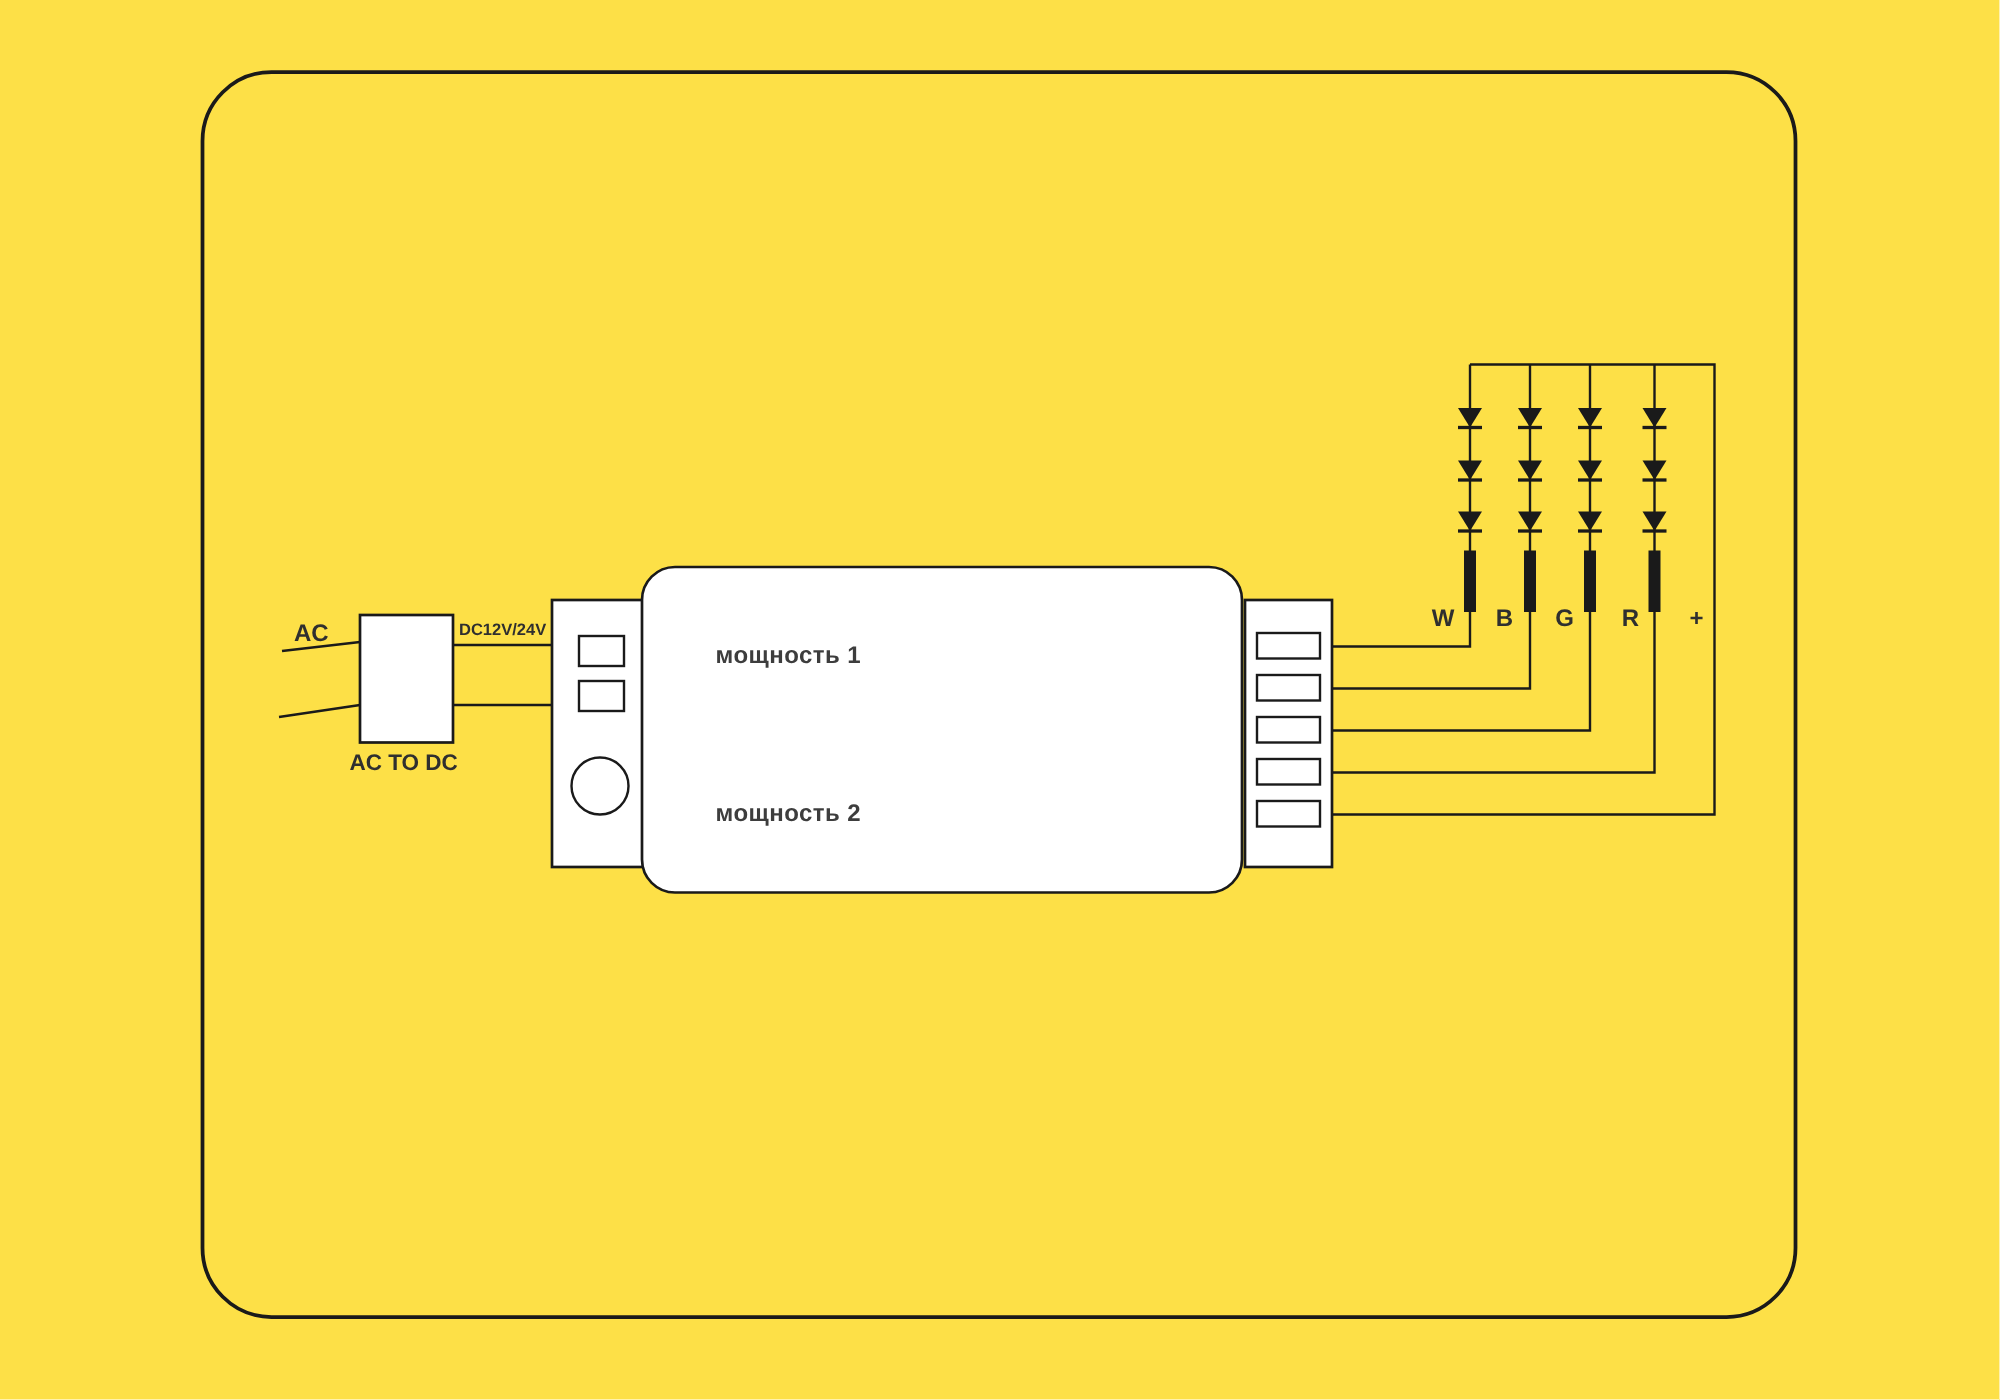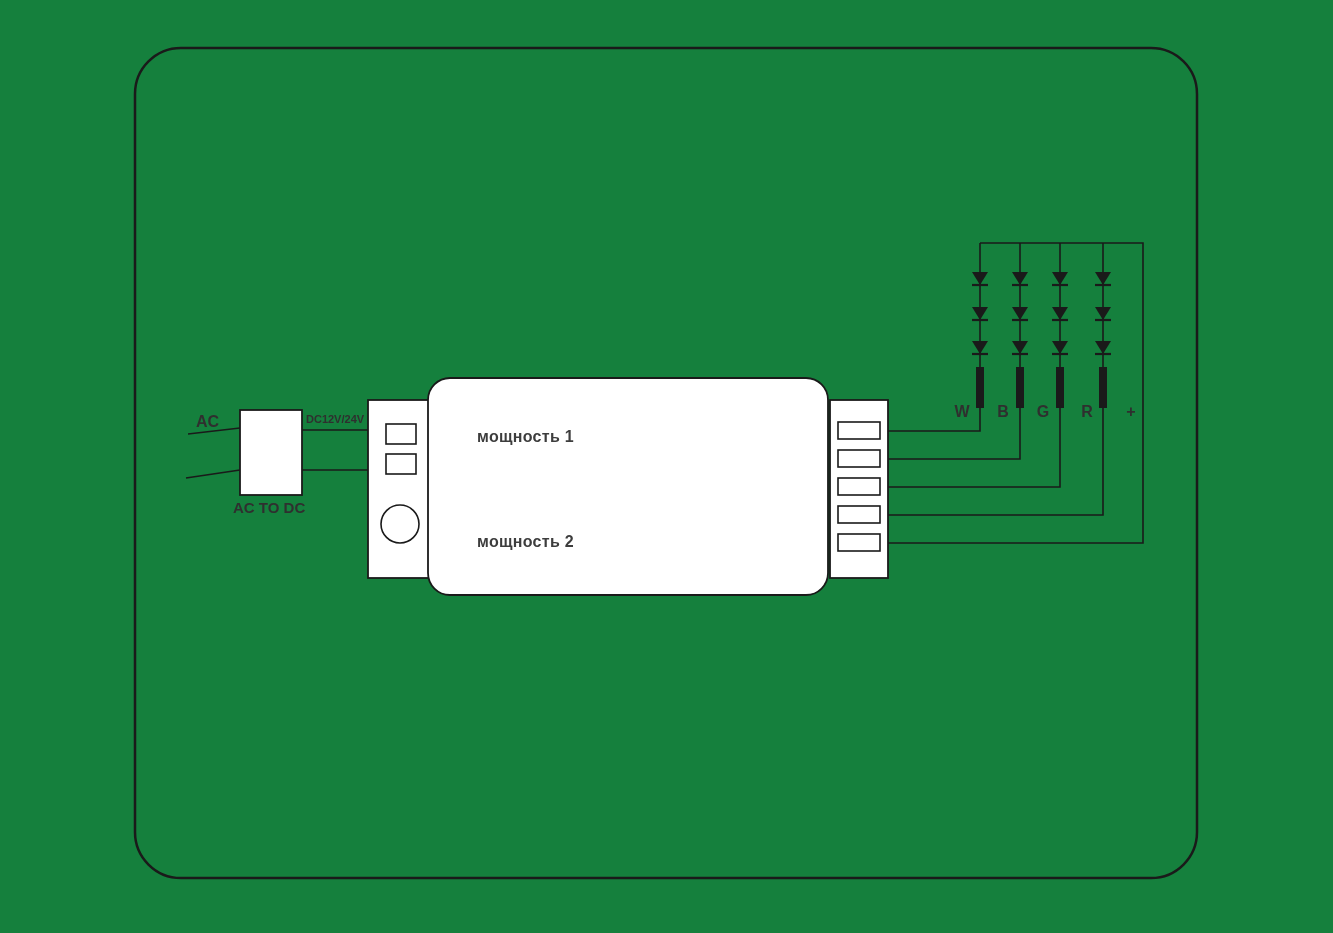--- a/index.html
+++ b/index.html
@@ -1,19 +1,19 @@
 <!DOCTYPE html>
 <html><head>
 <meta charset="utf-8">
 <style>
   html,body{margin:0;padding:0;background:#ffffff;}
   .canvas{
     position:relative;
     width:1333px;height:933px;
-    background:#15803d;
+    background:#fde047;
     overflow:hidden;
     font-family:"Liberation Sans", sans-serif;
   }
   svg{position:absolute;left:0;top:0;}
   .frame{fill:none;stroke:#1a1a1a;stroke-width:2.5;}
   .wire{fill:none;stroke:#1a1a1a;stroke-width:1.6;}
   .box{fill:#ffffff;stroke:#1a1a1a;stroke-width:1.8;}
   .slot{fill:#ffffff;stroke:#1a1a1a;stroke-width:1.6;}
   .filled{fill:#1a1a1a;stroke:none;}
   .cathode{stroke:#1a1a1a;stroke-width:2.2;}

